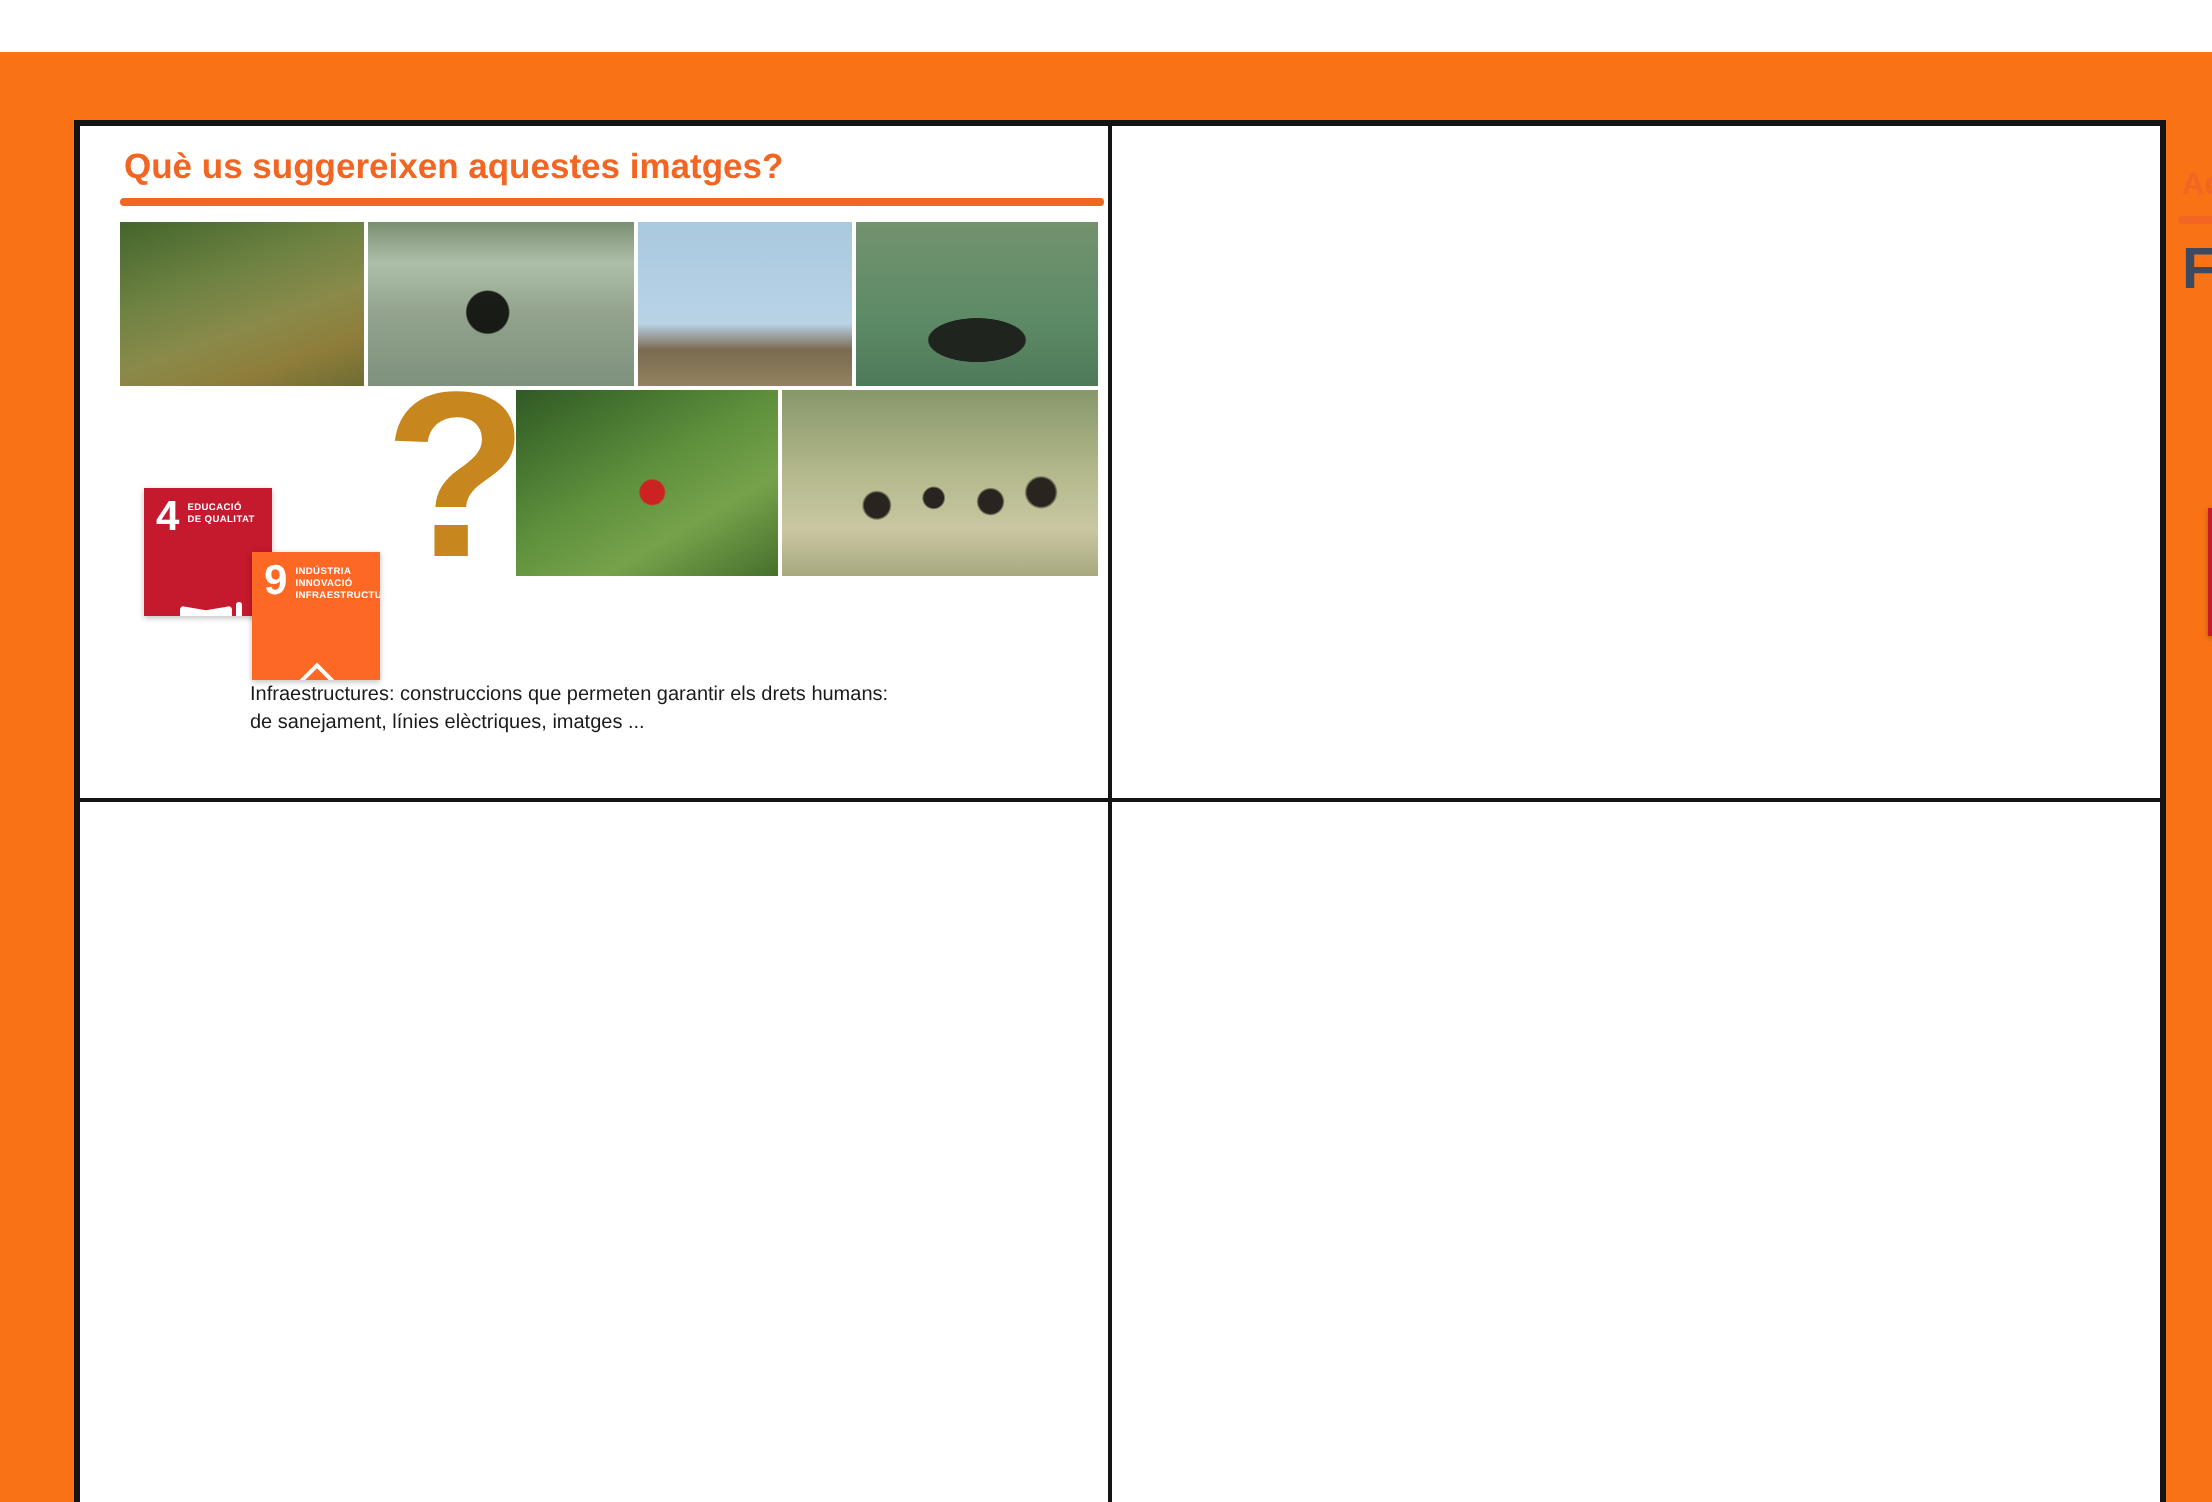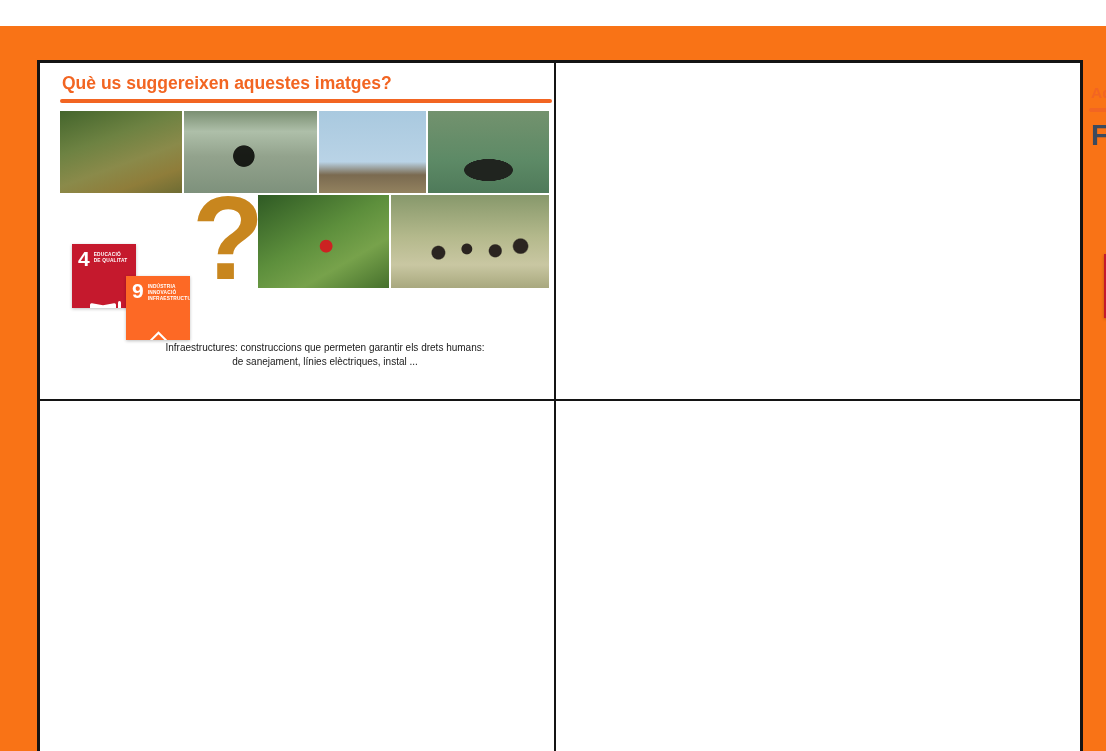--- a/index.html
+++ b/index.html
@@ -32,21 +32,21 @@
   .sdg .num{font-size:21px;line-height:.9;font-weight:bold;}
   .sdg .lbl{font-size:4.8px;line-height:1.3;white-space:pre-line;font-weight:bold;letter-spacing:.2px;margin-top:2px;}
   .book{width:32px;height:20px;position:relative;}
   .book i{position:absolute;background:#fff;width:13px;height:15px;top:3px;}
   .book i.l{left:2px;transform:skewY(10deg);border-radius:2px 0 0 2px;}
   .book i.r{left:15px;transform:skewY(-10deg);border-radius:0 2px 2px 0;}
   .book i.s{left:30px;top:0;width:2.5px;height:17px;border-radius:2px;}
   .cubes{width:32px;height:26px;position:relative;}
   .cubes i{position:absolute;width:9px;height:9px;border:2px solid #fff;transform:rotate(45deg);background:transparent;}
   .cubes i.a{left:10px;top:0;}
-  .caption{font-size:10px;color:#1a1a1a;line-height:14px;text-align:center;}
+  .caption{font-size:10px;color:#1a1a1a;line-height:14px;}
 </style>
 </head>
 <body>
 
 <div class="page">
   <div class="frame">
     <div class="vline"></div>
     <div class="hline"></div>
 
     <div class="slide" style="left:0;top:0;width:514px;height:336px;">
@@ -78,21 +78,21 @@
 INNOVACIÓ
 INFRAESTRUCTURES</span>
         </div>
         <div class="art" style="position:absolute;bottom:6px;left:16px;">
           <span class="cubes"><i class="a"></i></span>
         </div>
       </div>
 
       <div class="abs caption" style="left:85px;top:278px;width:400px;">
         <div>Infraestructures: construccions que permeten garantir els drets humans:</div>
-        <div>de sanejament, línies elèctriques, instal ...</div>
+        <div>de sanejament, línies elèctriques, imatges ...</div>
       </div>
     </div>
 
     <div class="slide" style="left:516px;top:0;width:524px;height:336px;">
       <div class="abs otitle" style="left:535px;top:21px;font-size:15.5px;position:absolute;">Aquí hi ha un problema que cal resoldre</div>
       <div class="abs orule" style="left:533px;top:45px;width:437px;height:3.5px;"></div>
       <div class="abs bigh" style="left:535px;top:56px;font-size:29px;">Fem-ho!</div>
 
       <div class="abs sdg" style="left:548px;top:191px;width:64px;height:64px;background:#c5192d;">
         <div class="head">

